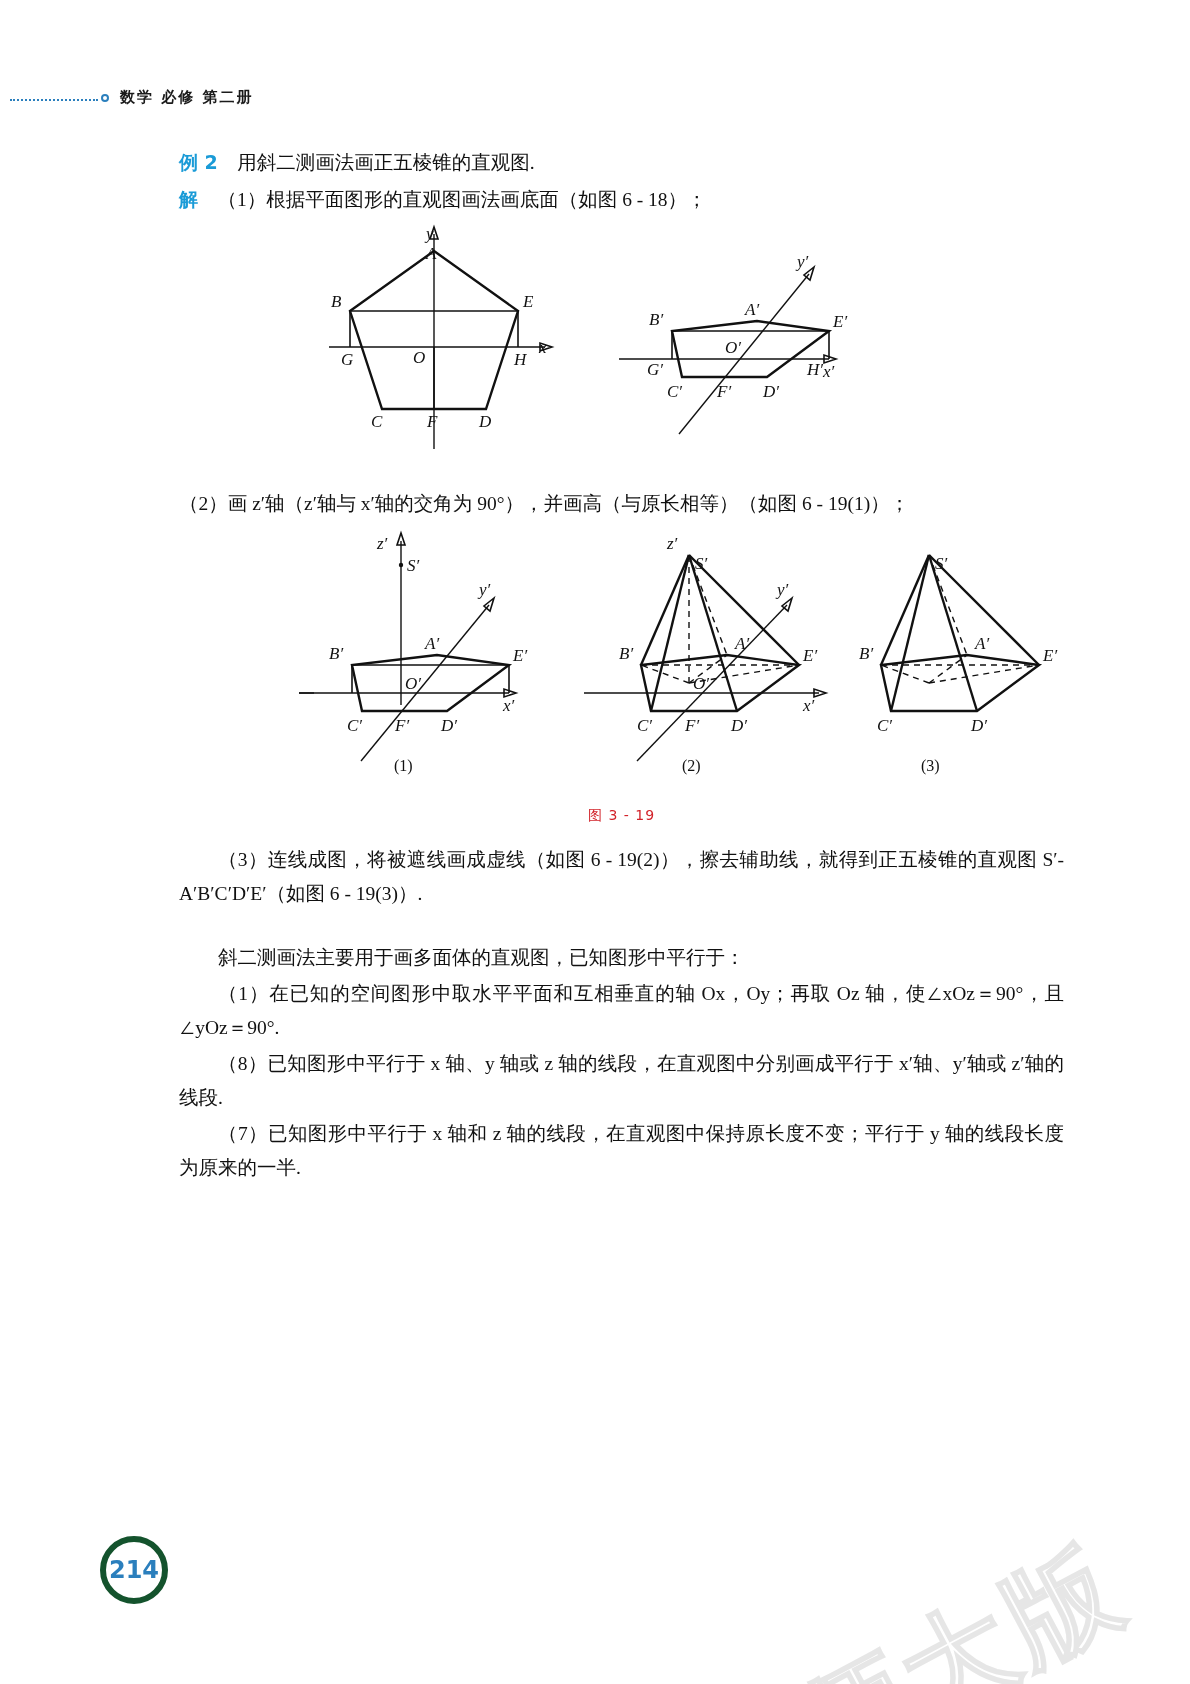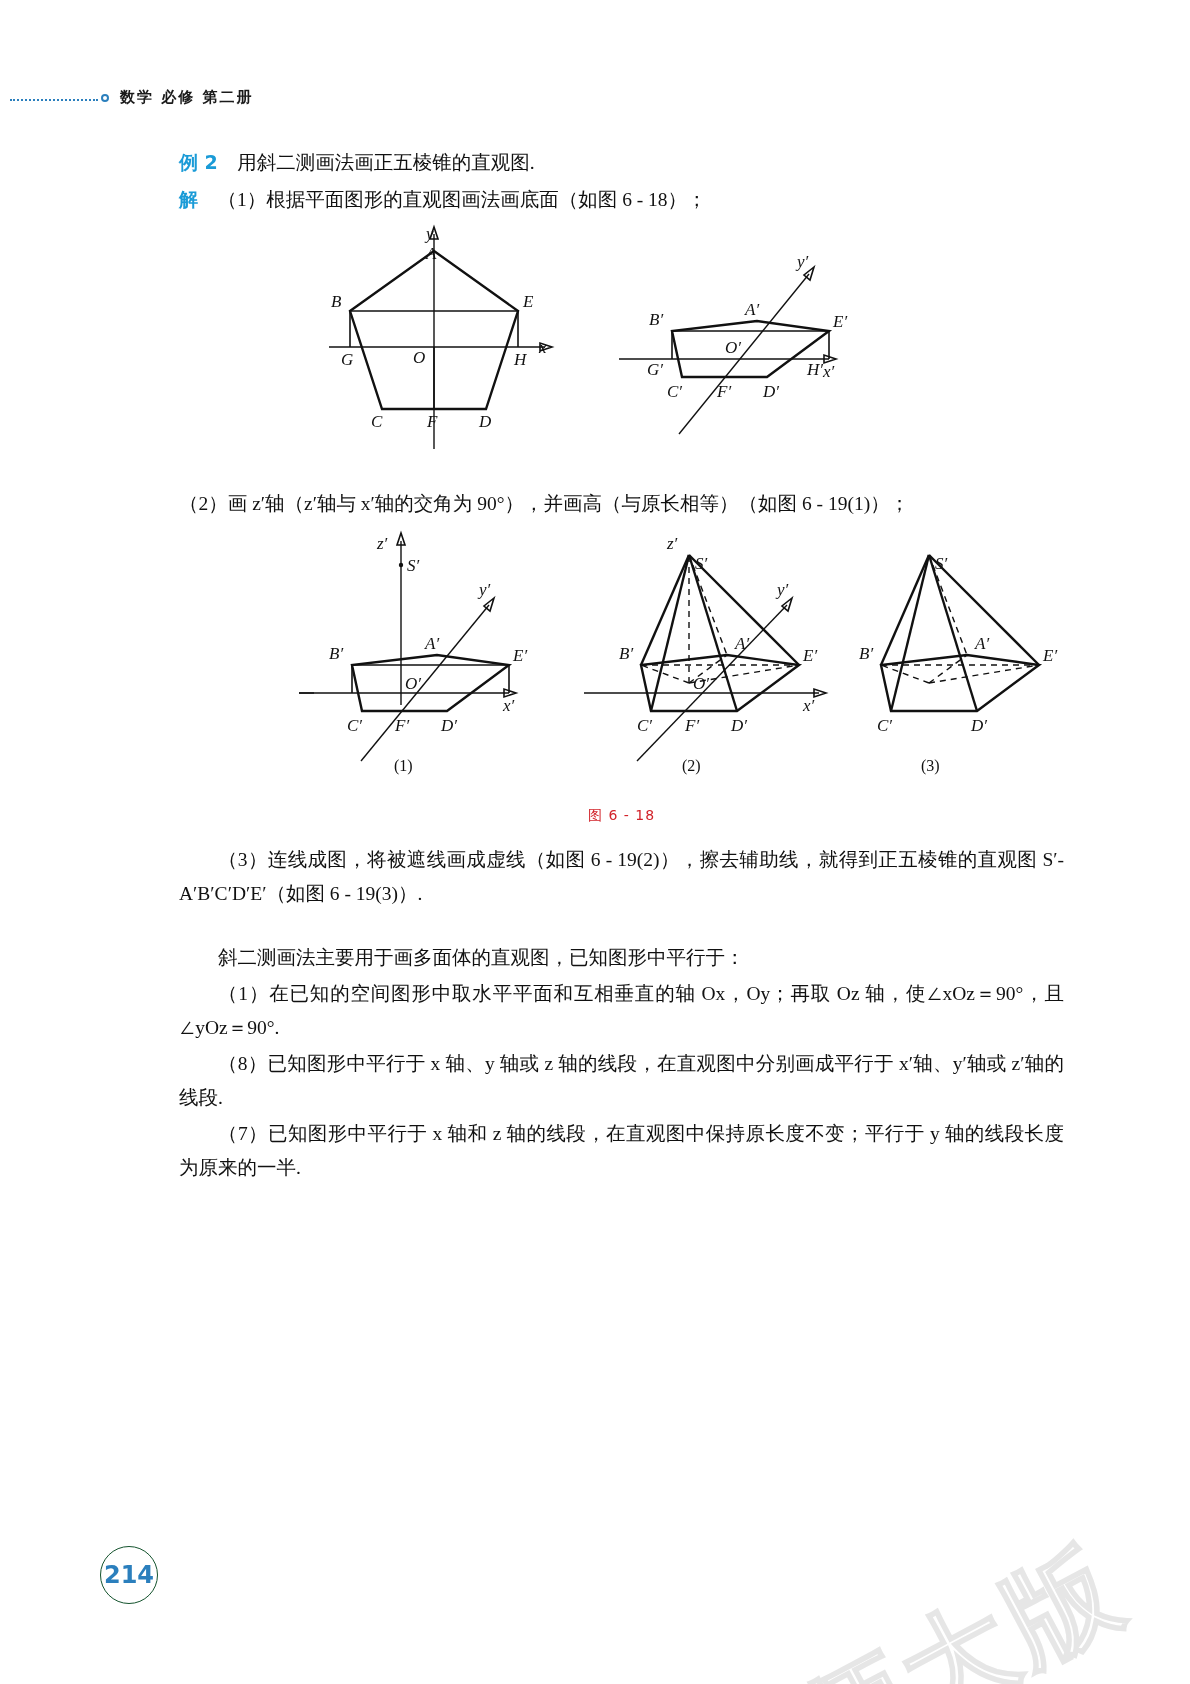--- a/index.html
+++ b/index.html
@@ -104,21 +104,21 @@
   svg .thick { stroke-width: 2.4; }
   svg .axis { stroke-width: 1.4; }
 
   
   .page-number {
     position: absolute;
     left: 100px;
     bottom: 80px;
     width: 56px;
     height: 56px;
-    border: 1px solid #14532d;
+    border: 6px solid #14532d;
     border-radius: 50%;
     color: #2b7fbd;
     font-family: "DejaVu Sans", sans-serif;
     font-size: 24px;
     font-weight: bold;
     display: flex;
     align-items: center;
     justify-content: center;
   }
 
@@ -293,21 +293,21 @@
       <text x="796" y="126">A′</text>
       <text x="680" y="136">B′</text>
       <text x="864" y="138">E′</text>
       <text x="698" y="208">C′</text>
       <text x="792" y="208">D′</text>
 
       <text x="215" y="248" class="lbl-up" style="font-style:normal">(1)</text>
       <text x="503" y="248" class="lbl-up" style="font-style:normal">(2)</text>
       <text x="742" y="248" class="lbl-up" style="font-style:normal">(3)</text>
     </svg>
-    <div class="fig-caption">图 6 - 18</div>
+    <div class="fig-caption">图 3 - 19</div>
   </div>
 
   <p class="para indent" style="margin-top:18px">（3）连线成图，将被遮线画成虚线（如图 6 - 19(2)），擦去辅助线，就得到正五棱锥的直观图 S′-A′B′C′D′E′（如图 6 - 19(3)）.</p>
 
   <p class="para indent gap-top">斜二测画法主要用于画多面体的直观图，已知图形中平行于：</p>
   <p class="para indent">（1）在已知的空间图形中取水平平面和互相垂直的轴 Ox，Oy；再取 Oz 轴，使∠xOz＝90°，且∠yOz＝90°.</p>
   <p class="para indent">（8）已知图形中平行于 x 轴、y 轴或 z 轴的线段，在直观图中分别画成平行于 x′轴、y′轴或 z′轴的线段.</p>
   <p class="para indent">（7）已知图形中平行于 x 轴和 z 轴的线段，在直观图中保持原长度不变；平行于 y 轴的线段长度为原来的一半.</p>
 </div>
 

